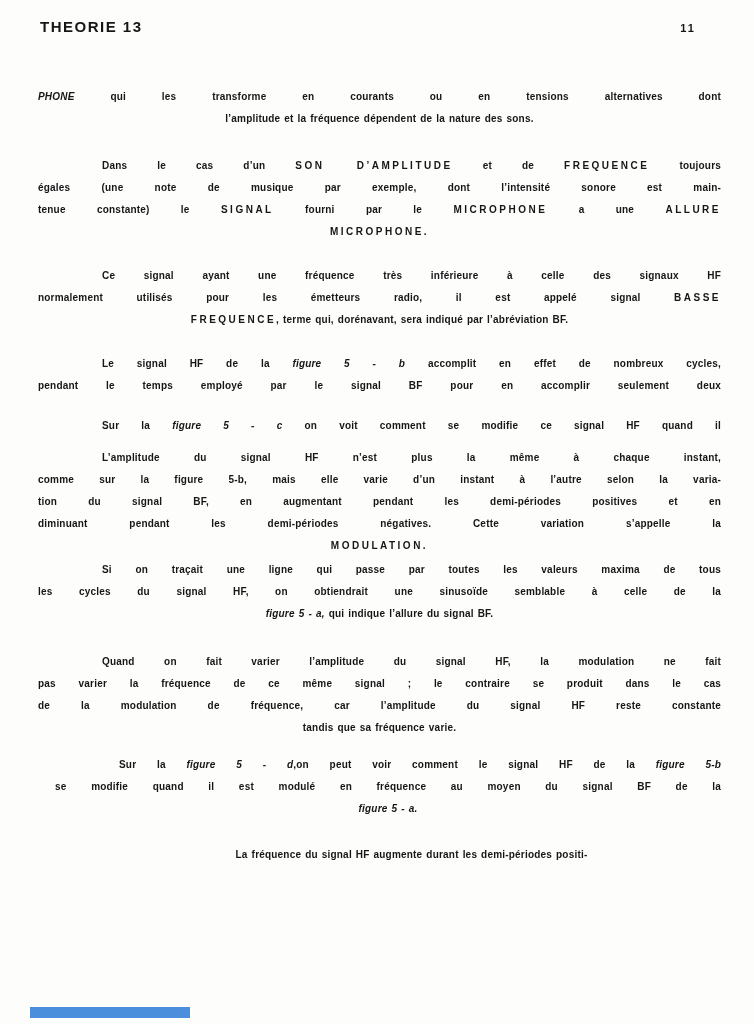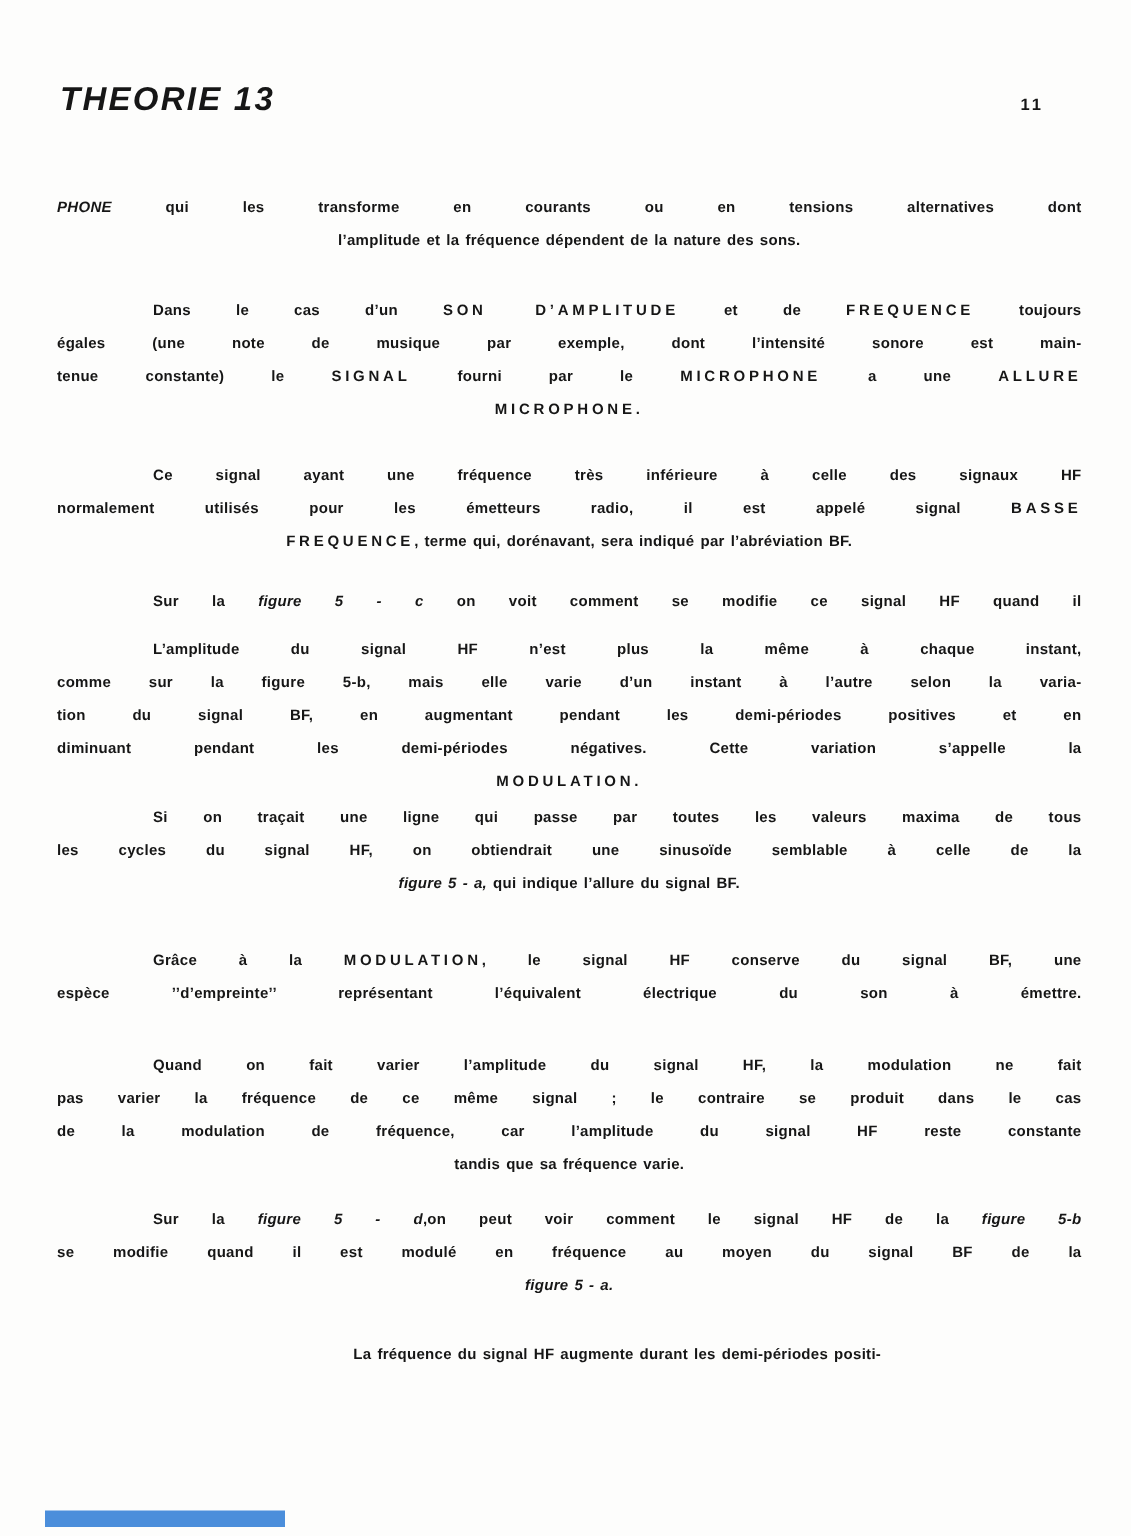--- a/index.html
+++ b/index.html
@@ -15,24 +15,22 @@
     box-sizing: border-box;
   }
   .header {
     display: flex;
     justify-content: space-between;
     align-items: baseline;
     padding: 16px 58px 0 40px;
     line-height: 22px;
   }
   .title {
-    font-style: italic;
-    font-size: 22px;
+    font-size: 15px;
     letter-spacing: 1.5px;
-    margin-top: 39px;
   }
   .pagenum {
     font-size: 11px;
     letter-spacing: 2px;
   }
   .body {
     padding: 0 33px 0 38px;
     font-size: 10px;
     letter-spacing: 0.2px;
     word-spacing: 1px;
@@ -41,21 +39,21 @@
   
   .p0  { margin-top: 47px; }
   .p1  { margin-top: 25px; }
   .p2  { margin-top: 22px; }
   .p3  { margin-top: 22px; }
   .p4  { margin-top: 18px; }
   .p5  { margin-top: 10px; }
   .p6  { margin-top: 2px;  }
   .p7  { margin-top: 29px; }
   .p8  { margin-top: 26px; }
-  .p9  { margin-top: 15px; }
+  .p9  { margin-top: 15px; margin-left: 17px; }
   .p10 { margin-top: 24px; }
   .line {
     line-height: 22px;
     min-height: 22px;
     text-align: center;
     white-space: normal;
   }
   .line.jl {
     text-align: justify;
     text-align-last: justify;
@@ -90,38 +88,38 @@
         <div class="line jl ind"><span>Dans le cas d’un </span><span class="caps">SON D’AMPLITUDE</span><span> et de </span><span class="caps">FREQUENCE</span><span> toujours</span></div>
         <div class="line jl"><span>égales (une note de musique par exemple, dont l’intensité sonore est main-</span></div>
         <div class="line jl"><span>tenue constante) le </span><span class="caps">SIGNAL</span><span> fourni par le </span><span class="caps">MICROPHONE</span><span> a une </span><span class="caps">ALLURE</span></div>
         <div class="line"><span class="caps">MICROPHONE.</span></div>
       </div>
       <div class="para p2">
         <div class="line jl ind"><span>Ce signal ayant une fréquence très inférieure à celle des signaux HF</span></div>
         <div class="line jl"><span>normalement utilisés pour les émetteurs radio, il est appelé signal </span><span class="caps">BASSE</span></div>
         <div class="line"><span class="caps">FREQUENCE</span><span>, terme qui, dorénavant, sera indiqué par l’abréviation BF.</span></div>
       </div>
+      <div class="para p3">
+        <div class="line jl ind"><span>Le signal HF de la </span><span class="i">figure 5 - b</span><span> accomplit en effet de nombreux cycles,</span></div>
+        <div class="line jl"><span>pendant le temps employé par le signal BF pour en accomplir seulement deux</span></div>
+      </div>
       <div class="para p4">
         <div class="line jl ind"><span>Sur la </span><span class="i">figure 5 - c</span><span> on voit comment se modifie ce signal HF quand il</span></div>
       </div>
       <div class="para p5">
         <div class="line jl ind"><span>L’amplitude du signal HF n’est plus la même à chaque instant,</span></div>
         <div class="line jl"><span>comme sur la figure 5-b, mais elle varie d’un instant à l’autre selon la varia-</span></div>
         <div class="line jl"><span>tion du signal BF, en augmentant pendant les demi-périodes positives et en</span></div>
         <div class="line jl"><span>diminuant pendant les demi-périodes négatives. Cette variation s’appelle la</span></div>
         <div class="line"><span class="caps">MODULATION.</span></div>
       </div>
       <div class="para p6">
         <div class="line jl ind"><span>Si on traçait une ligne qui passe par toutes les valeurs maxima de tous</span></div>
         <div class="line jl"><span>les cycles du signal HF, on obtiendrait une sinusoïde semblable à celle de la</span></div>
         <div class="line"><span class="i">figure 5 - a,</span><span> qui indique l’allure du signal BF.</span></div>
-      </div>
-      <div class="para p7">
-        <div class="line jl ind"><span>Grâce à la </span><span class="caps">MODULATION</span><span>, le signal HF conserve du signal BF, une</span></div>
-        <div class="line jl"><span>espèce ’’d’empreinte’’ représentant l’équivalent électrique du son à émettre.</span></div>
       </div>
       <div class="para p8">
         <div class="line jl ind"><span>Quand on fait varier l’amplitude du signal HF, la modulation ne fait</span></div>
         <div class="line jl"><span>pas varier la fréquence de ce même signal ; le contraire se produit dans le cas</span></div>
         <div class="line jl"><span>de la modulation de fréquence, car l’amplitude du signal HF reste constante</span></div>
         <div class="line"><span>tandis que sa fréquence varie.</span></div>
       </div>
       <div class="para p9">
         <div class="line jl ind"><span>Sur la </span><span class="i">figure 5 - d</span><span>,on peut voir comment le signal HF de la </span><span class="i">figure 5-b</span></div>
         <div class="line jl"><span>se modifie quand il est modulé en fréquence au moyen du signal BF de la</span></div>

